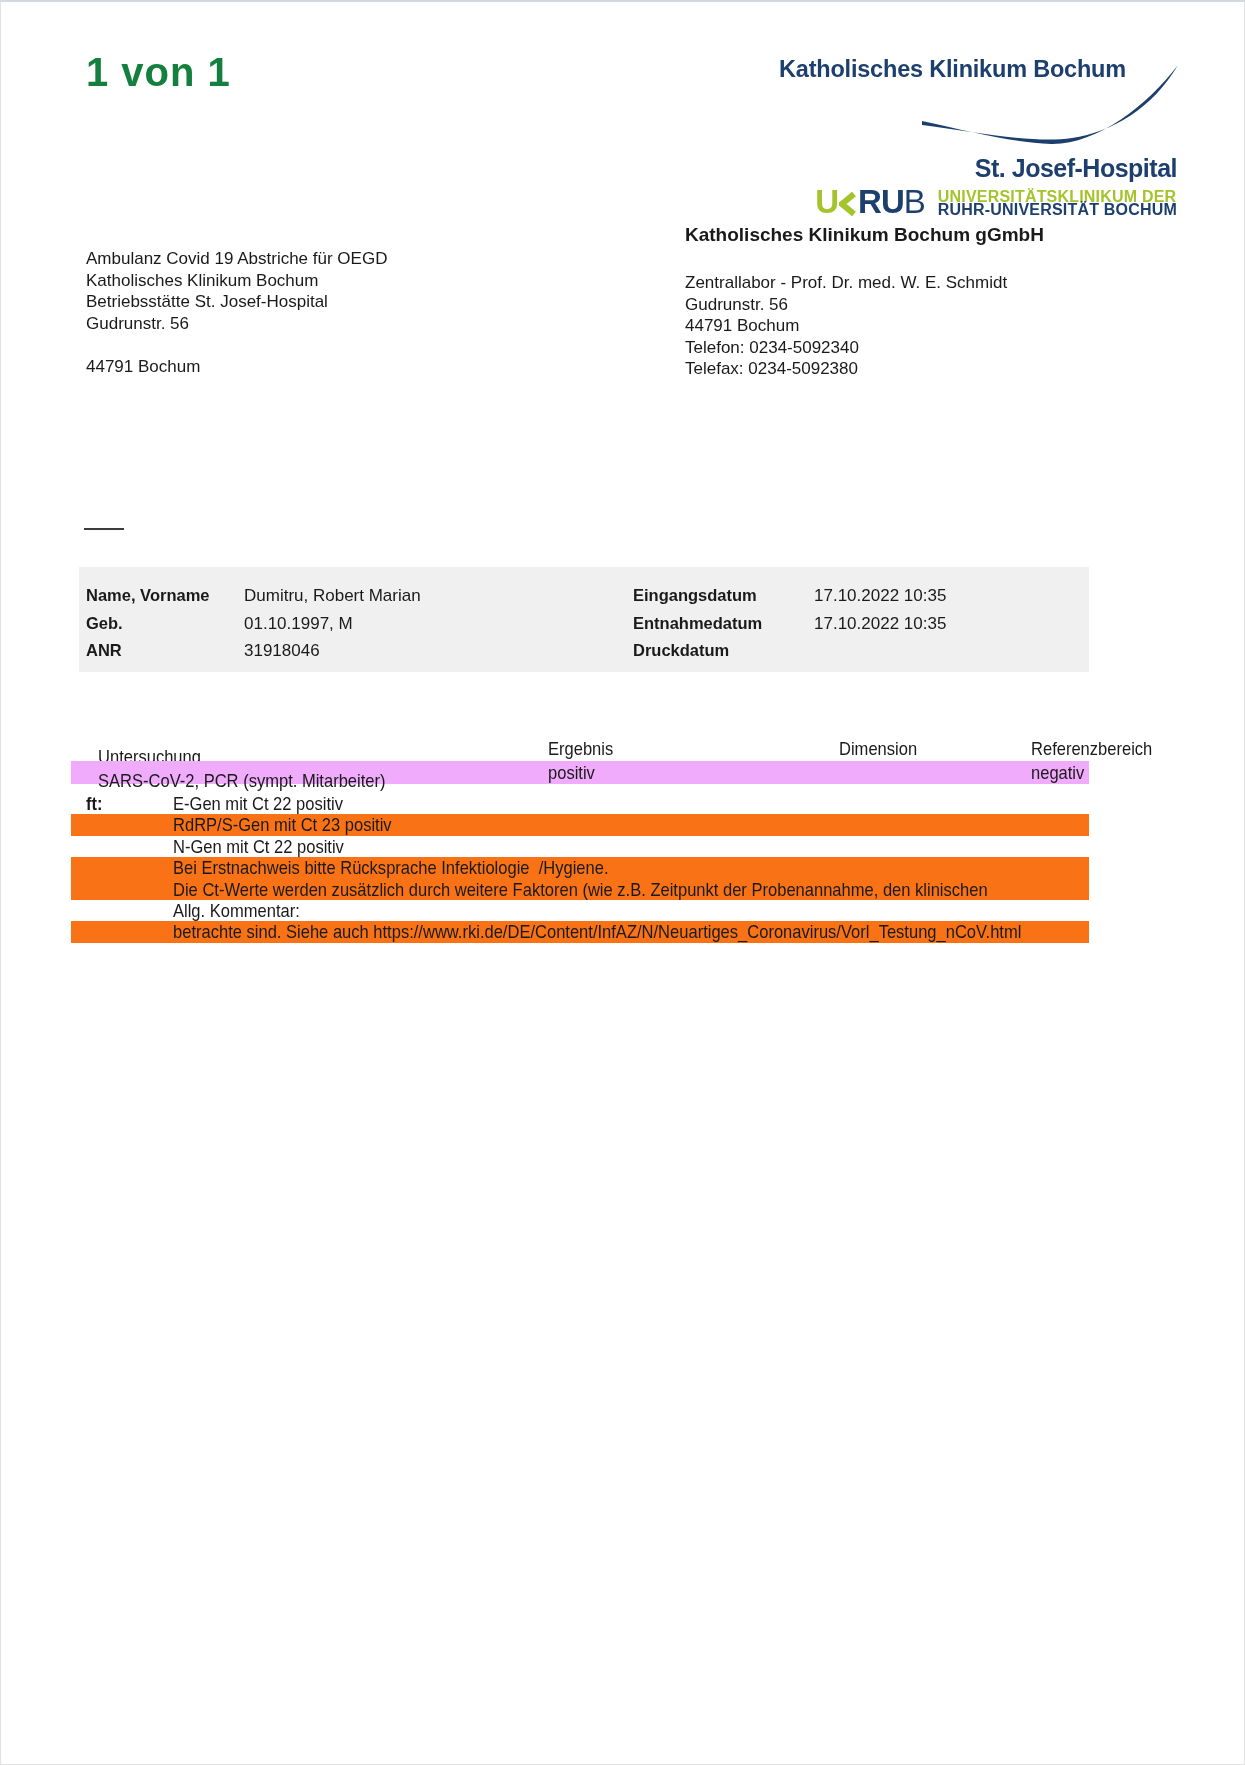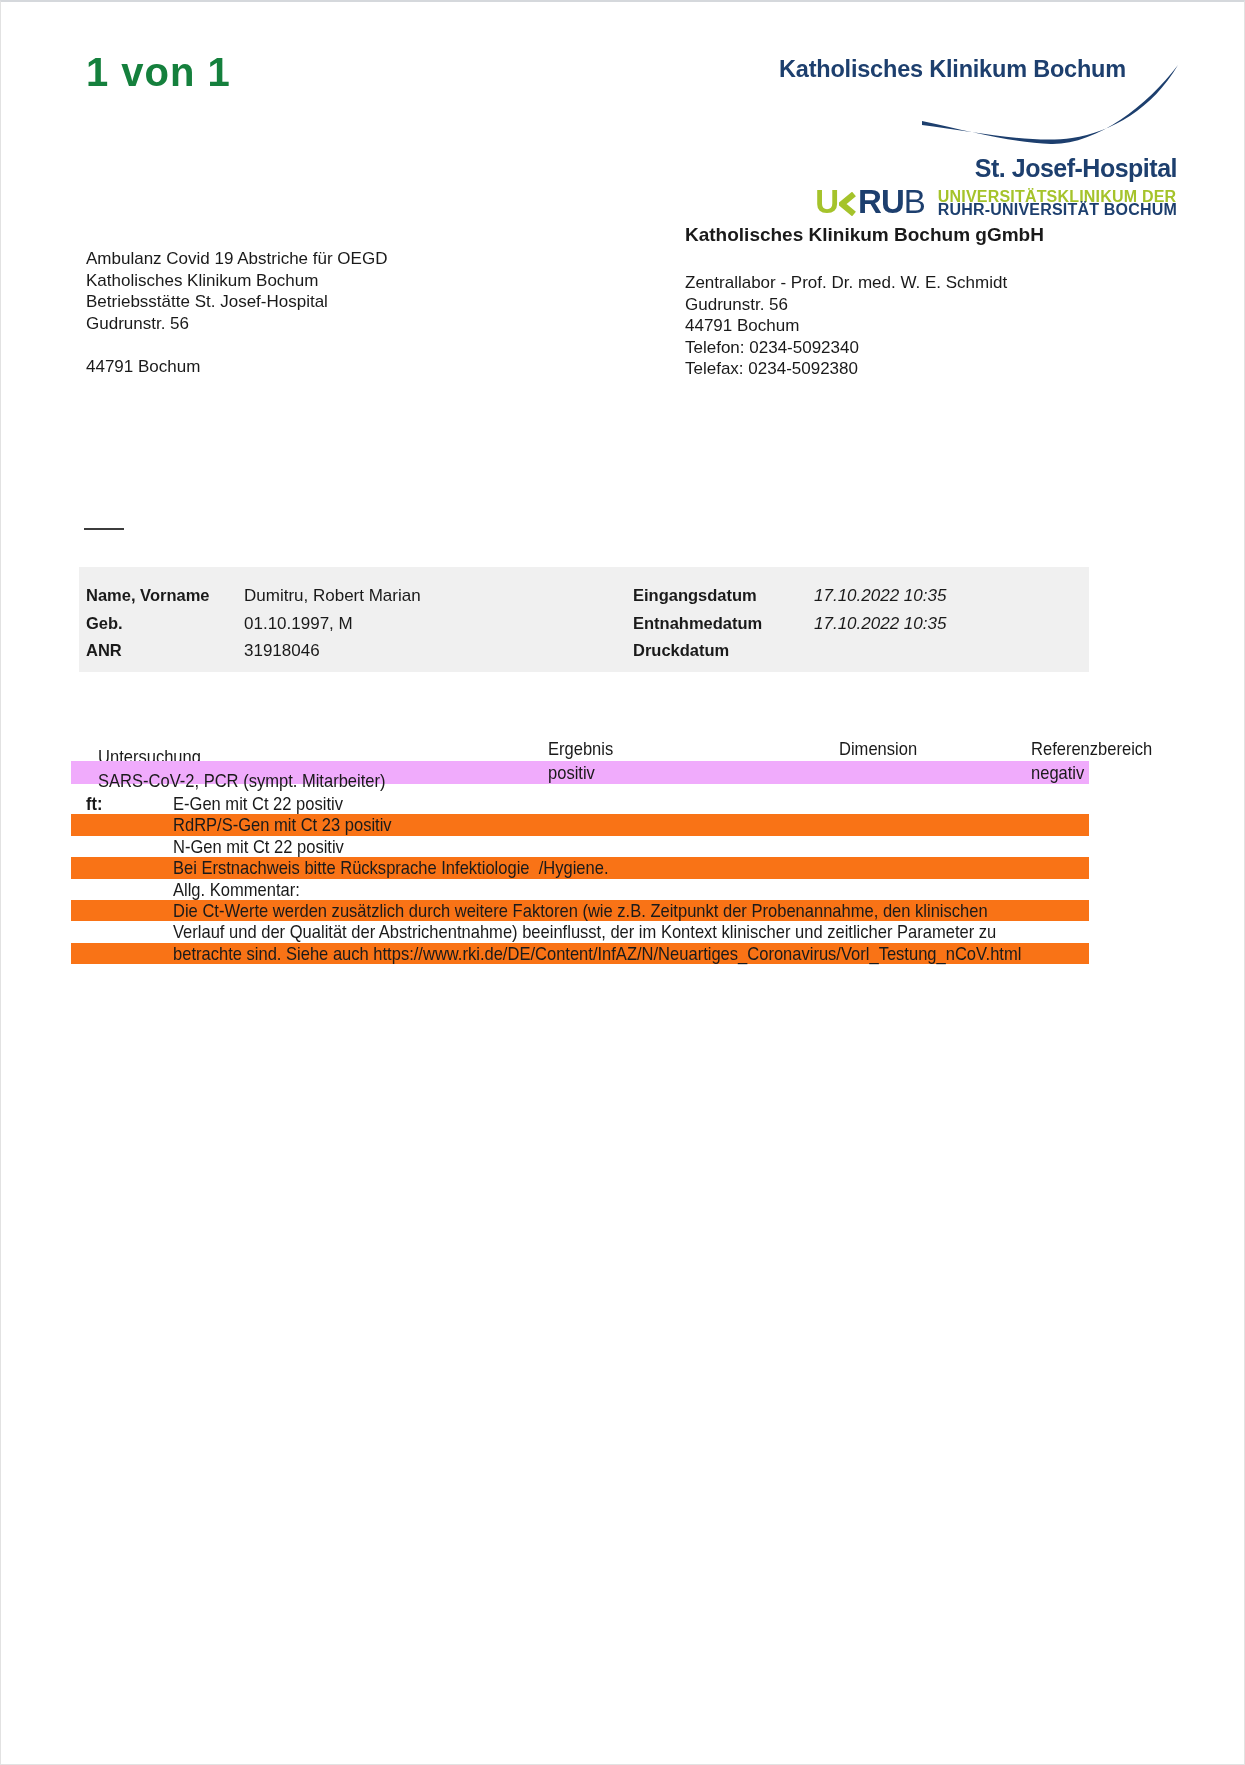--- a/index.html
+++ b/index.html
@@ -31,21 +31,21 @@
   .recipient-lines{position:absolute;left:85px;top:246px;font-size:17px;line-height:21.5px;white-space:nowrap;}
   .recipient-lines .gap{margin-top:22px;}
 
   .fold-mark{position:absolute;left:83px;top:526px;width:40px;height:2px;background:#3c3c3c;}
 
   .patient-box{position:absolute;left:78px;top:565px;width:1010px;height:105px;background:#f0f0f0;}
   .pcol{position:absolute;top:15px;line-height:27.5px;white-space:nowrap;}
   .pcol.labels{left:7px;font-size:16.5px;font-weight:bold;}
   .pcol.values{left:165px;font-size:17px;}
   .pcol.rlabels{left:554px;font-size:16.5px;font-weight:bold;}
-  .pcol.rvalues{left:735px;font-size:17px;font-style:italic;}
+  .pcol.rvalues{left:735px;font-size:17px;}
 
   .results{position:absolute;left:70px;top:735px;width:1018px;font-size:19px;}
   .res-header{position:relative;height:23px;line-height:23px;}
   .res-row{position:relative;height:23px;line-height:23px;background:#f0abfc;margin-top:1px;}
   .cpos{position:absolute;top:0;}
   .c1{left:27px;margin-top:8px;} .c2{left:477px;} .c3{left:768px;} .c4{left:960px;}
 
   .cond{display:inline-block;transform:scaleX(0.87);transform-origin:left center;white-space:pre;}
 
   .ft-block{position:absolute;left:70px;top:791px;width:1018px;font-size:19px;}
@@ -139,19 +139,18 @@
       <span class="cpos c4"><span class="cond">negativ</span></span>
     </div>
   </div>
 
   <div class="ft-block">
     <div class="ft-label"><span class="cond">ft:</span></div>
     <div class="ft-row"><span class="cond">E-Gen mit Ct 22 positiv</span></div>
     <div class="ft-row stripe"><span class="cond">RdRP/S-Gen mit Ct 23 positiv</span></div>
     <div class="ft-row"><span class="cond">N-Gen mit Ct 22 positiv</span></div>
     <div class="ft-row stripe"><span class="cond">Bei Erstnachweis bitte Rücksprache Infektiologie  /Hygiene.</span></div>
+    <div class="ft-row stripe"><span class="cond">Die Ct-Werte werden zusätzlich durch weitere Faktoren (wie z.B. Zeitpunkt der Probenannahme, den klinischen</span></div>
     <div class="ft-row"><span class="cond">Allg. Kommentar:</span></div>
-    <div class="ft-row stripe"><span class="cond">Die Ct-Werte werden zusätzlich durch weitere Faktoren (wie z.B. Zeitpunkt der Probenannahme, den klinischen</span></div>
-    <div class="ft-row"><span class="cond">Verlauf und der Qualität der Abstrichentnahme) beeinflusst, der im Kontext klinischer und zeitlicher Parameter zu</span></div>
     <div class="ft-row stripe"><span class="cond">betrachte sind. Siehe auch https://www.rki.de/DE/Content/InfAZ/N/Neuartiges_Coronavirus/Vorl_Testung_nCoV.html</span></div>
   </div>
 
 </div>
 
 </body></html>

